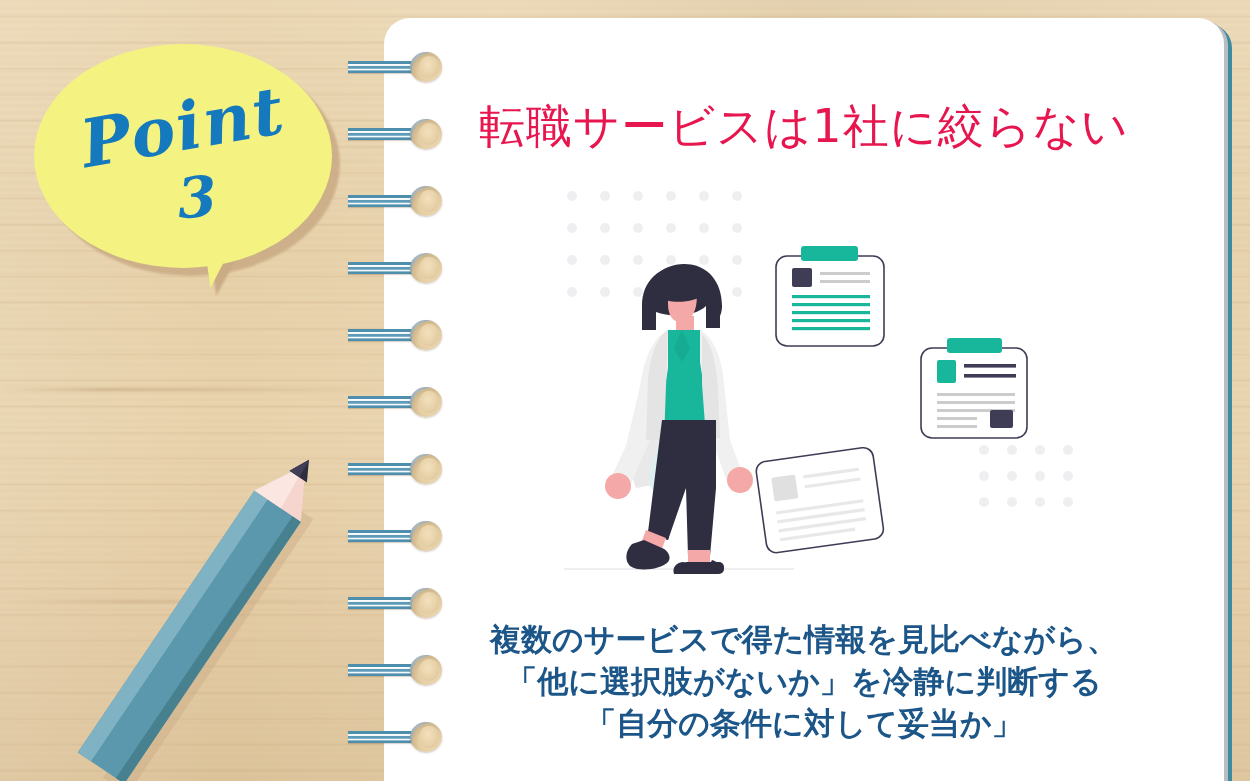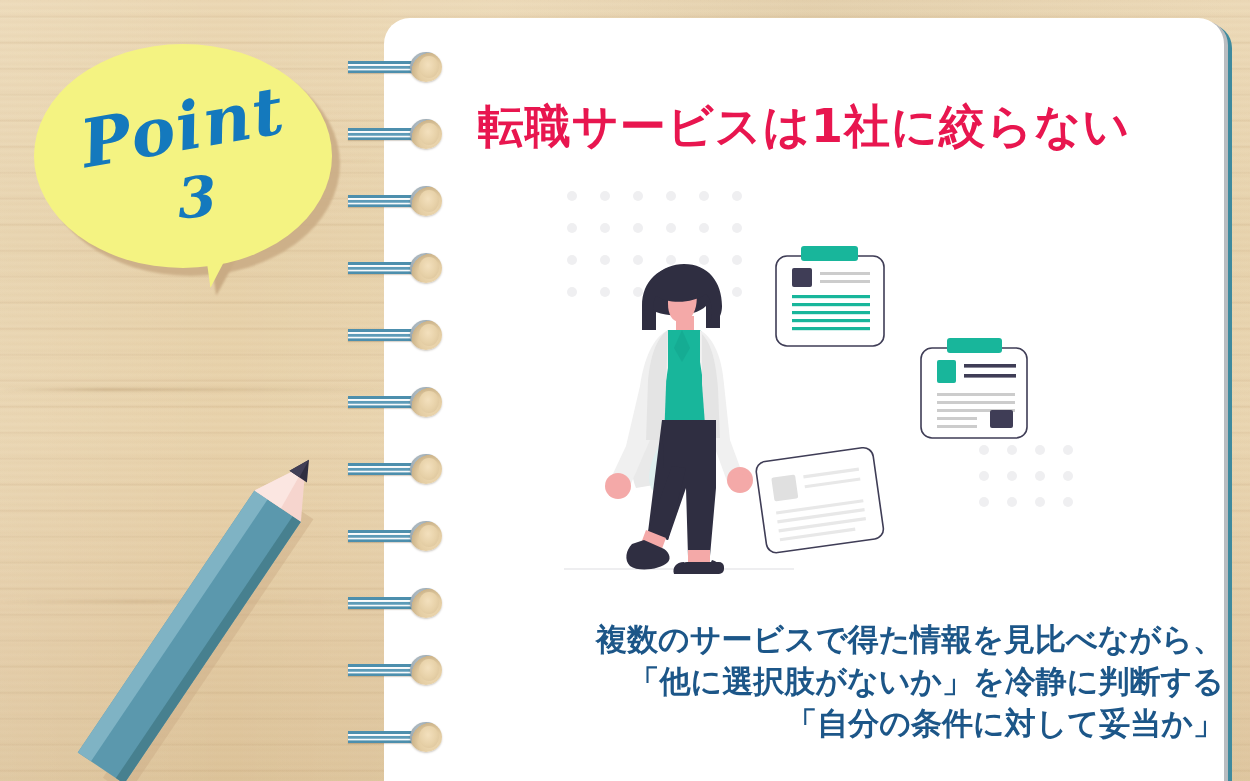--- a/index.html
+++ b/index.html
@@ -136,37 +136,37 @@
   }
 
   
   #pencil { position:absolute; left:60px; top:430px; width:300px; height:360px; }
 
   
   #headline {
     position:absolute; left:0; top:78px; width:840px;
     text-align:center;
     font-family:"DejaVu Sans", sans-serif;
-    font-weight:700; font-size:46px;
+    font-weight:400; font-size:46px;
     color:#e8164f; letter-spacing:1px;
     white-space:nowrap;
   }
 
   
   #illustration { position:absolute; left:180px; top:170px; width:520px; height:410px; }
 
   
   #caption {
     position:absolute; left:0; top:600px; width:840px;
     text-align:center;
     font-family:"DejaVu Sans", sans-serif;
     font-weight:700; font-size:31px;
     line-height:42px; color:#1c5688;
   }
-  .cap-line { display:block; white-space:nowrap;text-align:right; }
+  .cap-line { display:block; white-space:nowrap; }
 </style>
 </head>
 <body>
 
 <div id="wood-bg">
   <div id="wood-grain-1"></div>
   <div id="wood-grain-2"></div>
   <div id="wood-grain-3"></div>
 </div>
 

